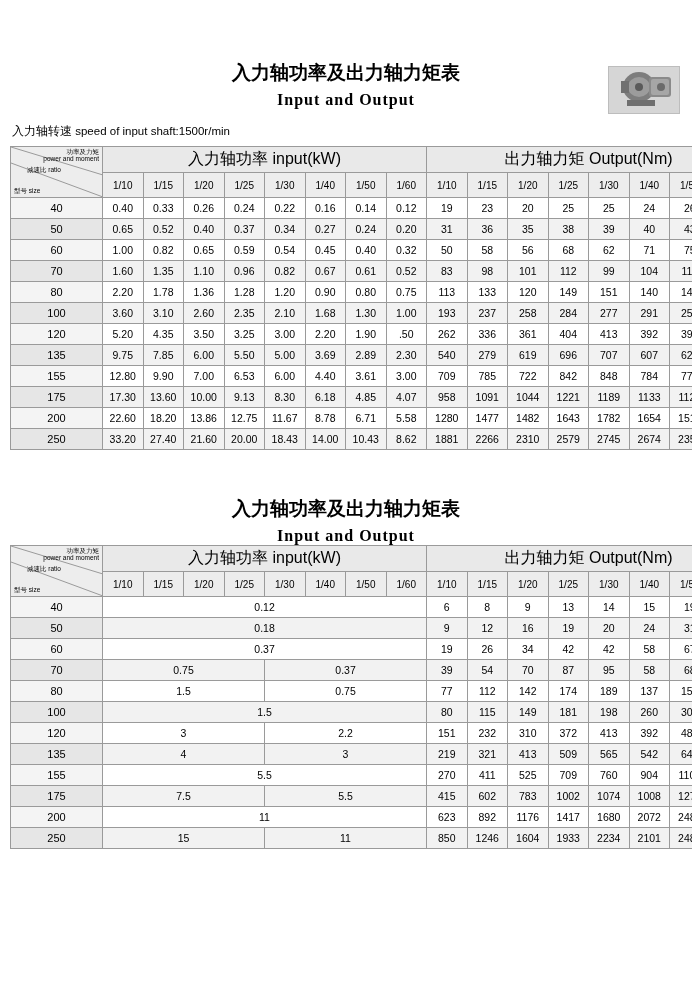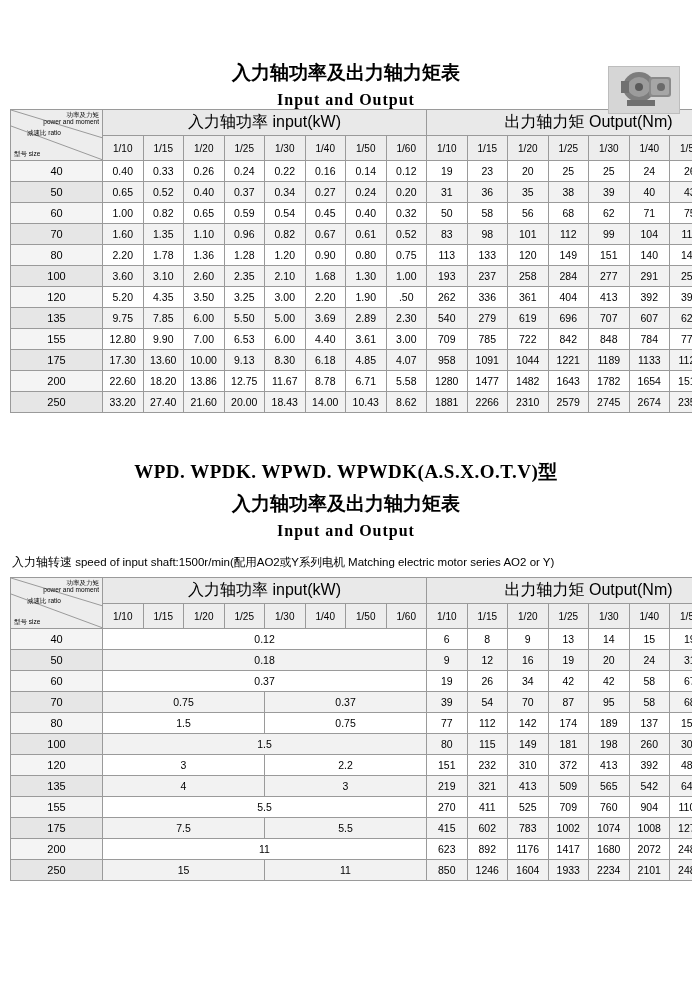--- a/index.html
+++ b/index.html
@@ -157,20 +157,24 @@
       <rect x="12" y="14" width="8" height="12" fill="#707070"></rect>
       <circle cx="52" cy="20" r="4" fill="#6b6b6b"></circle>
     </svg>
   </div>
 
   <div class="title-wrap">
     <div class="title-line2">入力轴功率及出力轴力矩表</div>
     <div class="title-line3">Input and Output</div>
   </div>
 
+  <div class="speed-line">
+    <span class="cn">入力轴转速</span>
+    <span>speed of input shaft:1500r/min</span>
+  </div>
 
   <table class="spec">
     <colgroup>
       <col style="width:92px">
       <col span="8" style="width:40.5px">
       <col span="8" style="width:40.5px">
     </colgroup>
     <thead>
       <tr>
         <th class="corner" rowspan="2">
@@ -422,29 +426,24 @@
           <td>2745</td>
           <td>2674</td>
           <td>2357</td>
         </tr>
       </tbody>
   </table>
 
   <div class="gap"></div>
 
   <div class="title-wrap second">
-    <div class="title-line1">WPD. WPDK. WPWD. WPWDK(A.S.X.O.T.V)型</div>
     <div class="title-line2">入力轴功率及出力轴力矩表</div>
     <div class="title-line3">Input and Output</div>
   </div>
 
-  <div class="speed-line">
-    <span class="cn">入力轴转速</span>
-    <span>speed of input shaft:1500r/min(配用AO2或Y系列电机 Matching electric motor series AO2 or Y)</span>
-  </div>
 
   <table class="spec">
     <colgroup>
       <col style="width:92px">
       <col span="8" style="width:40.5px">
       <col span="8" style="width:40.5px">
     </colgroup>
     <thead>
       <tr>
         <th class="corner" rowspan="2">

